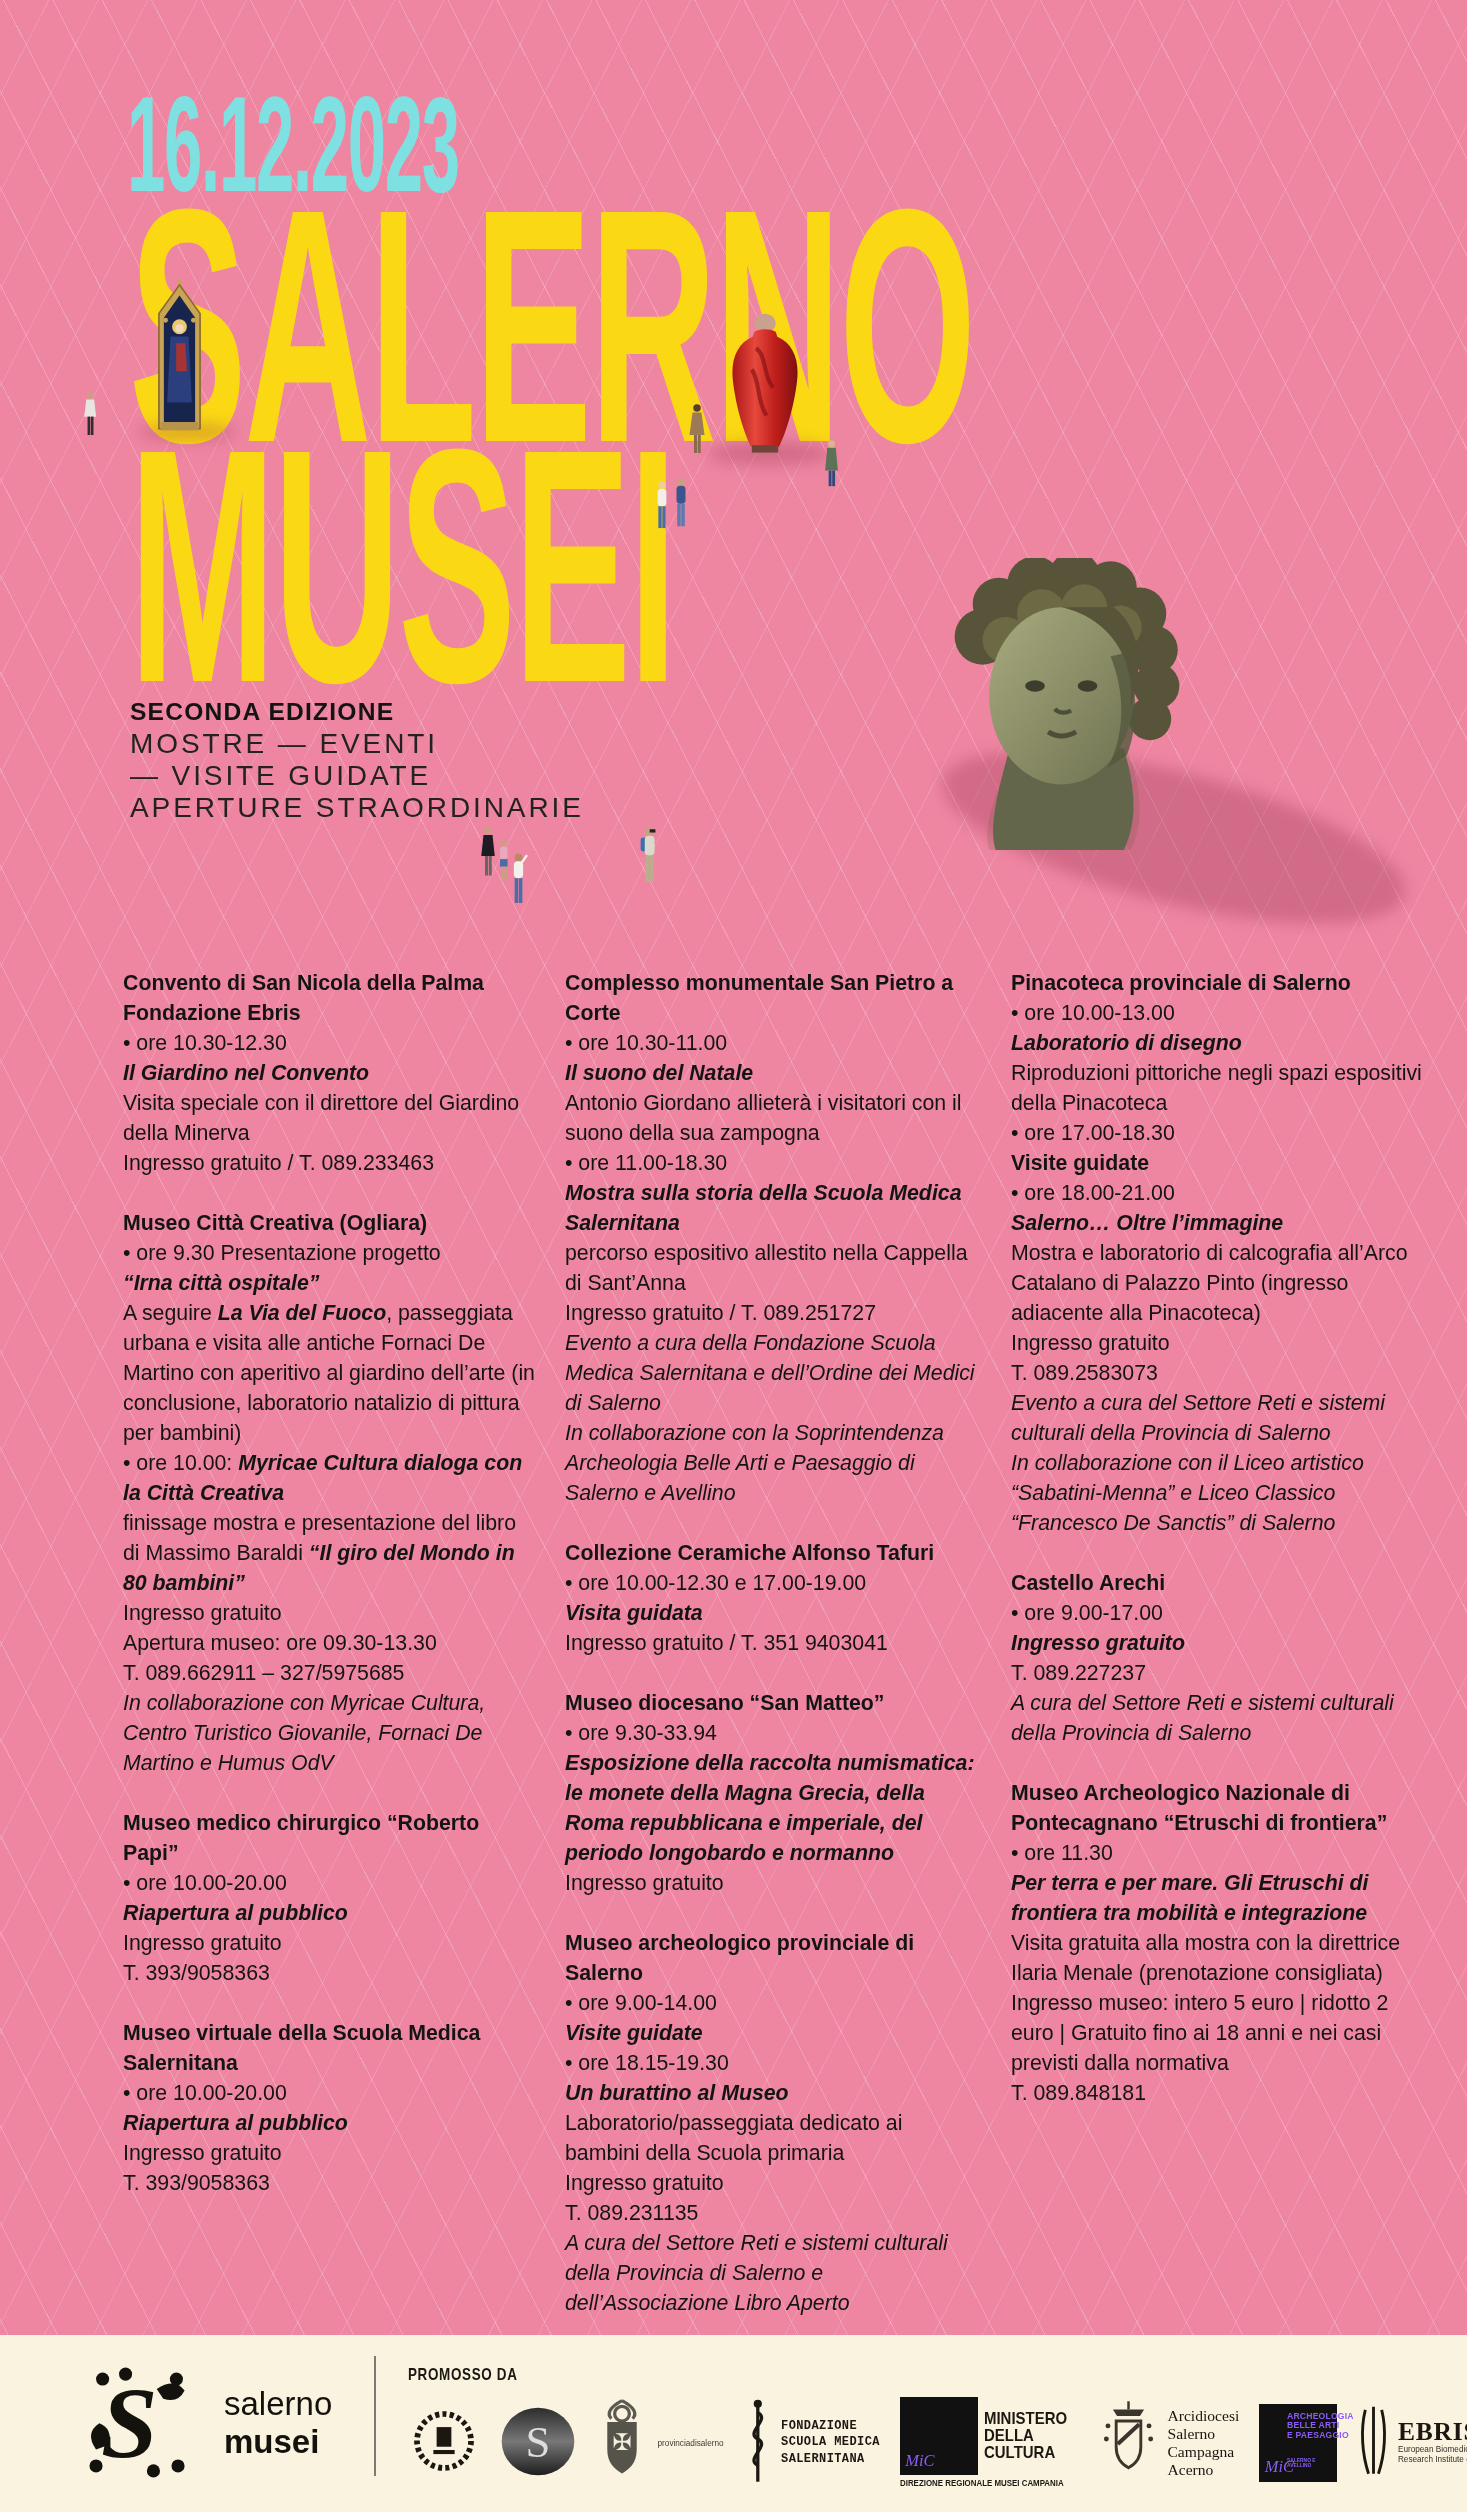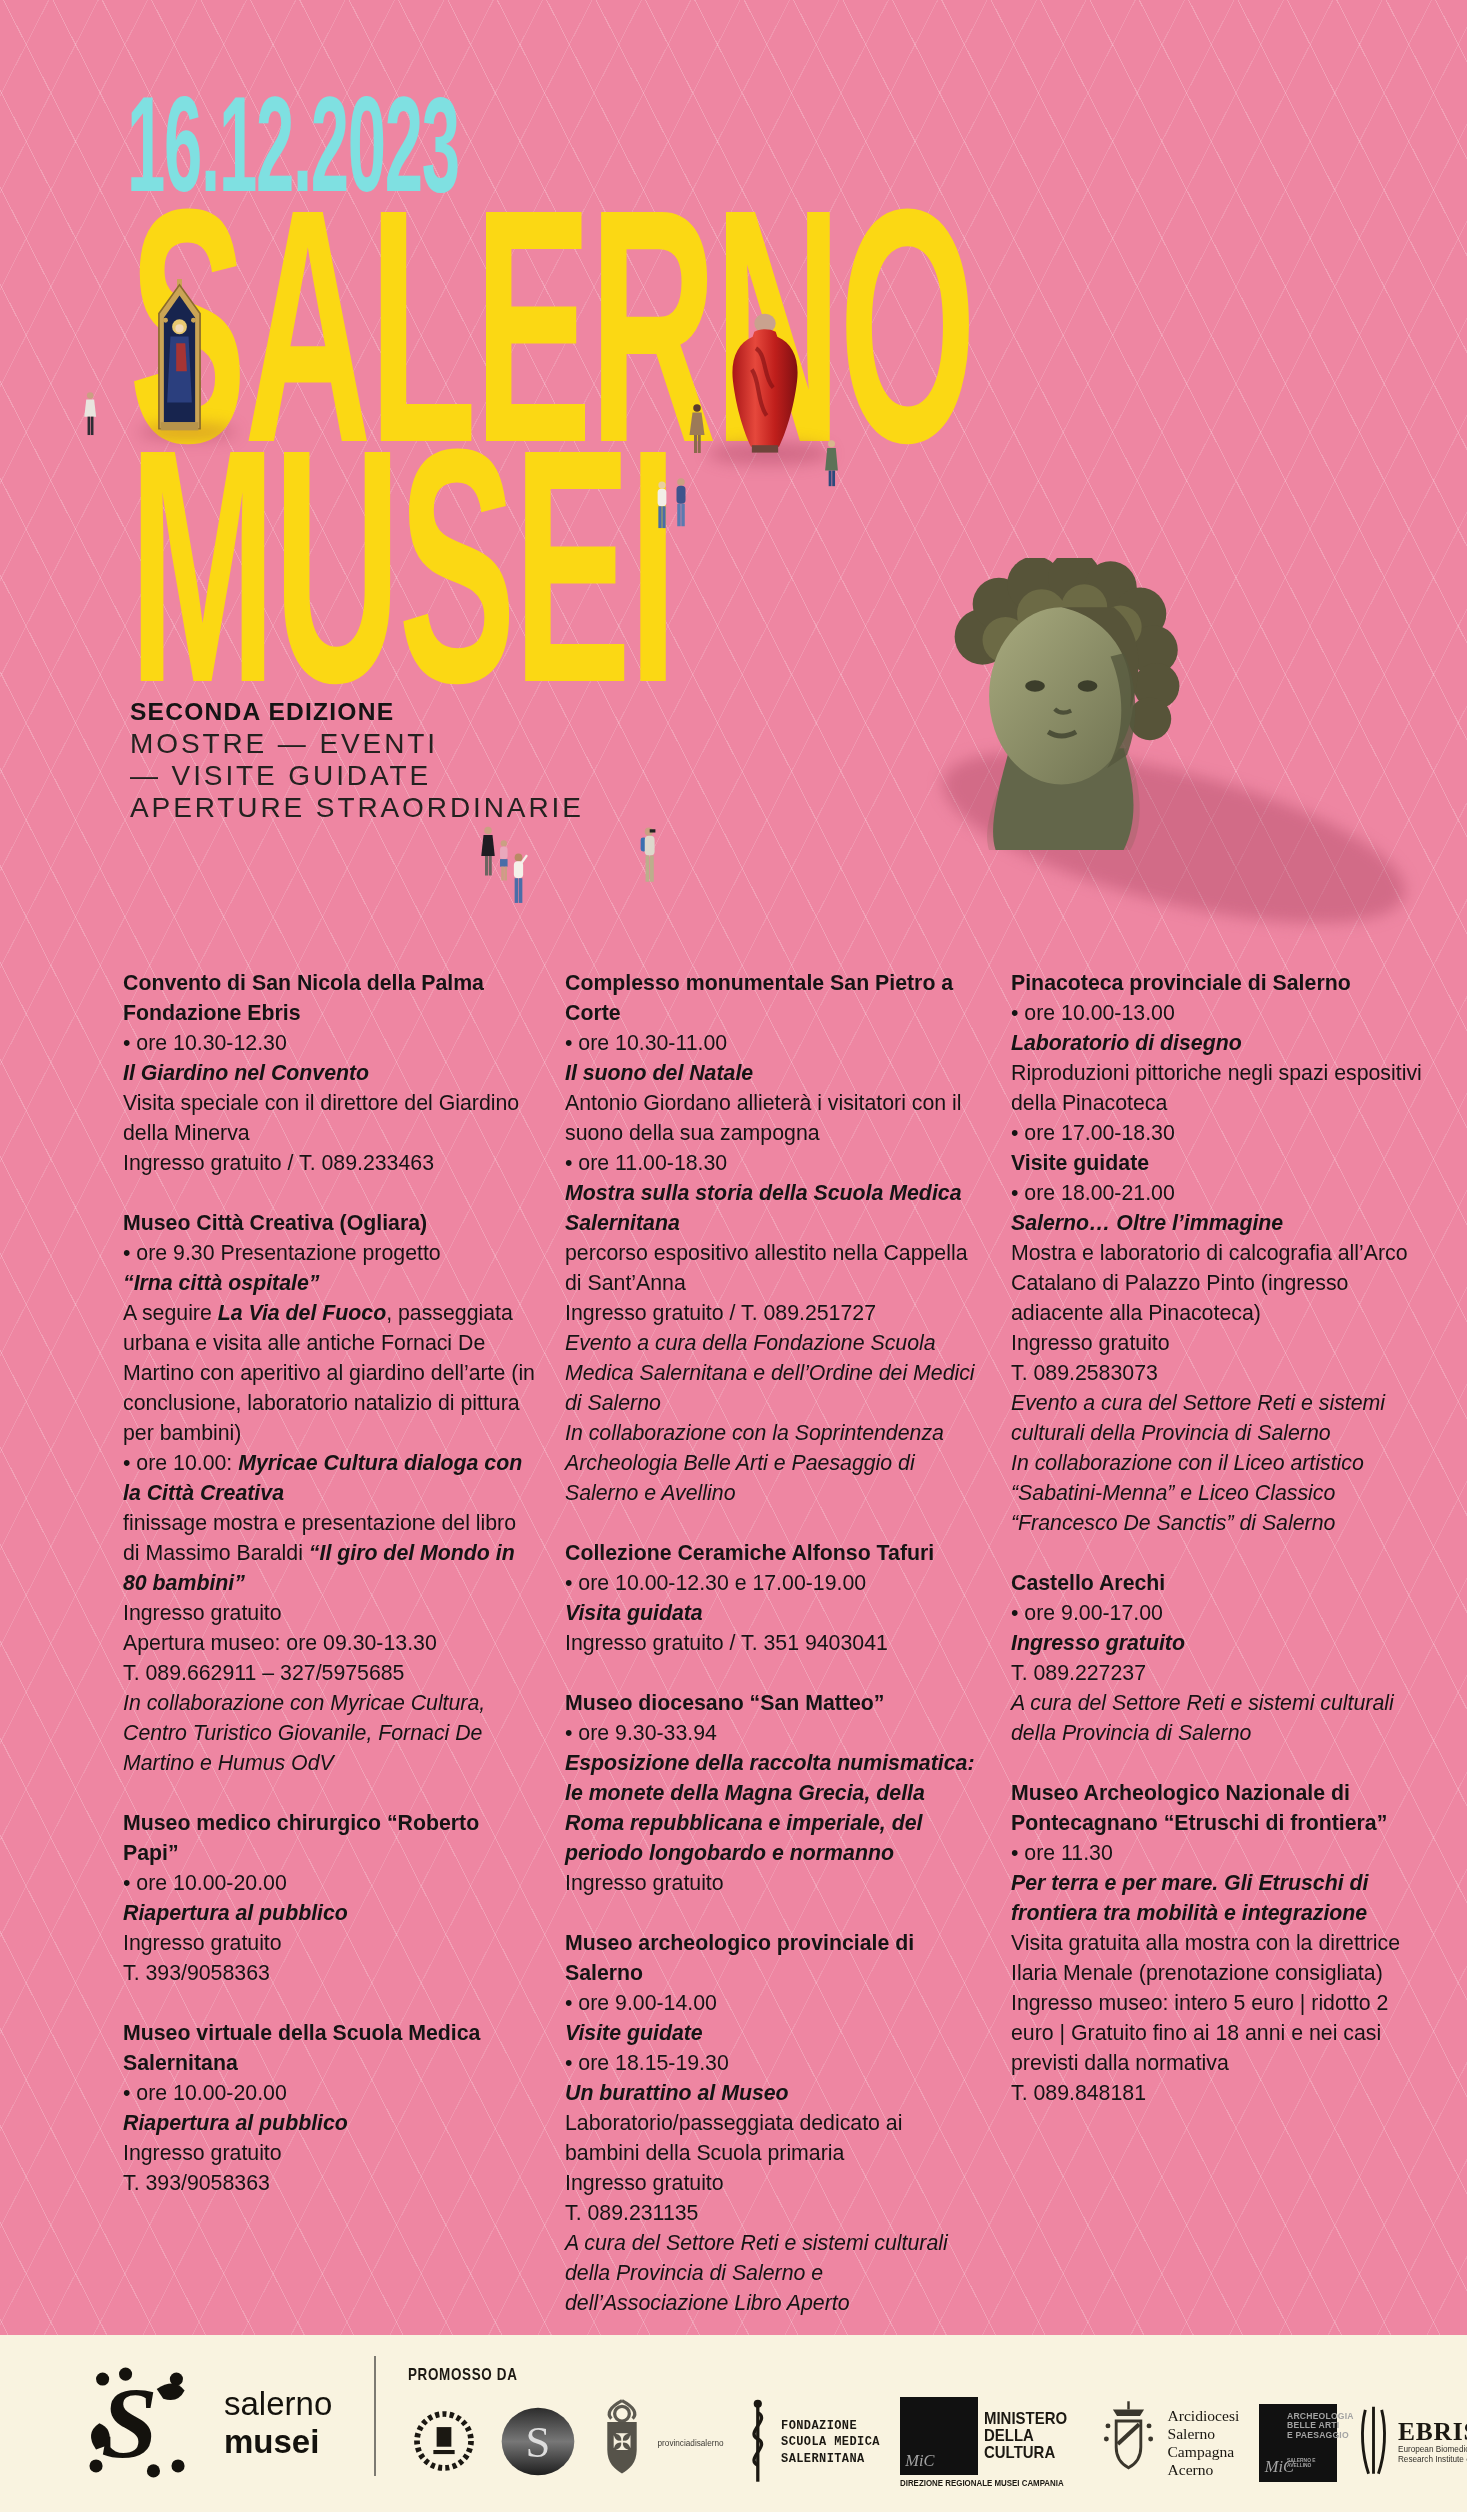--- a/index.html
+++ b/index.html
@@ -46,21 +46,21 @@
   .brand-text b{font-weight:bold;}
   .fdivider{position:absolute;left:374px;top:21.3px;width:1.6px;height:120px;background:#7d7a72;}
   .promosso{position:absolute;left:408px;top:29.6px;font-size:16.4px;font-weight:bold;letter-spacing:0.8px;
     transform:scaleX(.82);transform-origin:left top;}
   .logos{position:absolute;left:408px;top:54px;width:1043px;height:107px;display:flex;align-items:center;gap:19.7px;}
   .logo{display:flex;align-items:center;gap:8.2px;flex:0 0 auto;}
   .l-fond{font-family:Liberation Mono, monospace;font-size:12px;font-weight:bold;line-height:16.4px;letter-spacing:0.4px;}
   .l-min{font-size:17px;font-weight:bold;line-height:17px;transform:scaleX(.88);transform-origin:left top;}
   .l-min-cap{font-size:8.6px;font-weight:bold;margin-top:3.3px;white-space:nowrap;transform:scaleX(.92);transform-origin:left top;}
   .l-arci{font-family:"Liberation Serif", serif;font-size:15.6px;line-height:18px;}
-  .micbox{width:78px;height:78px;background:#111;color:#a3a3a3;position:relative;flex:0 0 auto;}
+  .micbox{width:78px;height:78px;background:#111;color:#8b5cf6;position:relative;flex:0 0 auto;}
   .micbox .mic{position:absolute;left:5.7px;bottom:4.1px;font-family:"Liberation Serif", serif;font-style:italic;font-size:16.4px;}
   .abap-lines{position:absolute;left:28px;top:8.2px;font-size:8.6px;font-weight:bold;line-height:9.4px;letter-spacing:0.2px;}
   .abap-cap{position:absolute;left:28px;top:54px;font-size:4.9px;font-weight:bold;}
   .l-ebris-t{font-family:"Liberation Serif", serif;font-size:25.5px;font-weight:bold;letter-spacing:0.8px;line-height:24.6px;}
   .l-ebris-s{font-size:8.2px;line-height:9.9px;color:#33302a;}
   .l-prov-cap{font-size:8.2px;color:#3c3a34;margin-top:1.6px;}
 </style>
 </head>
 <body>
 

